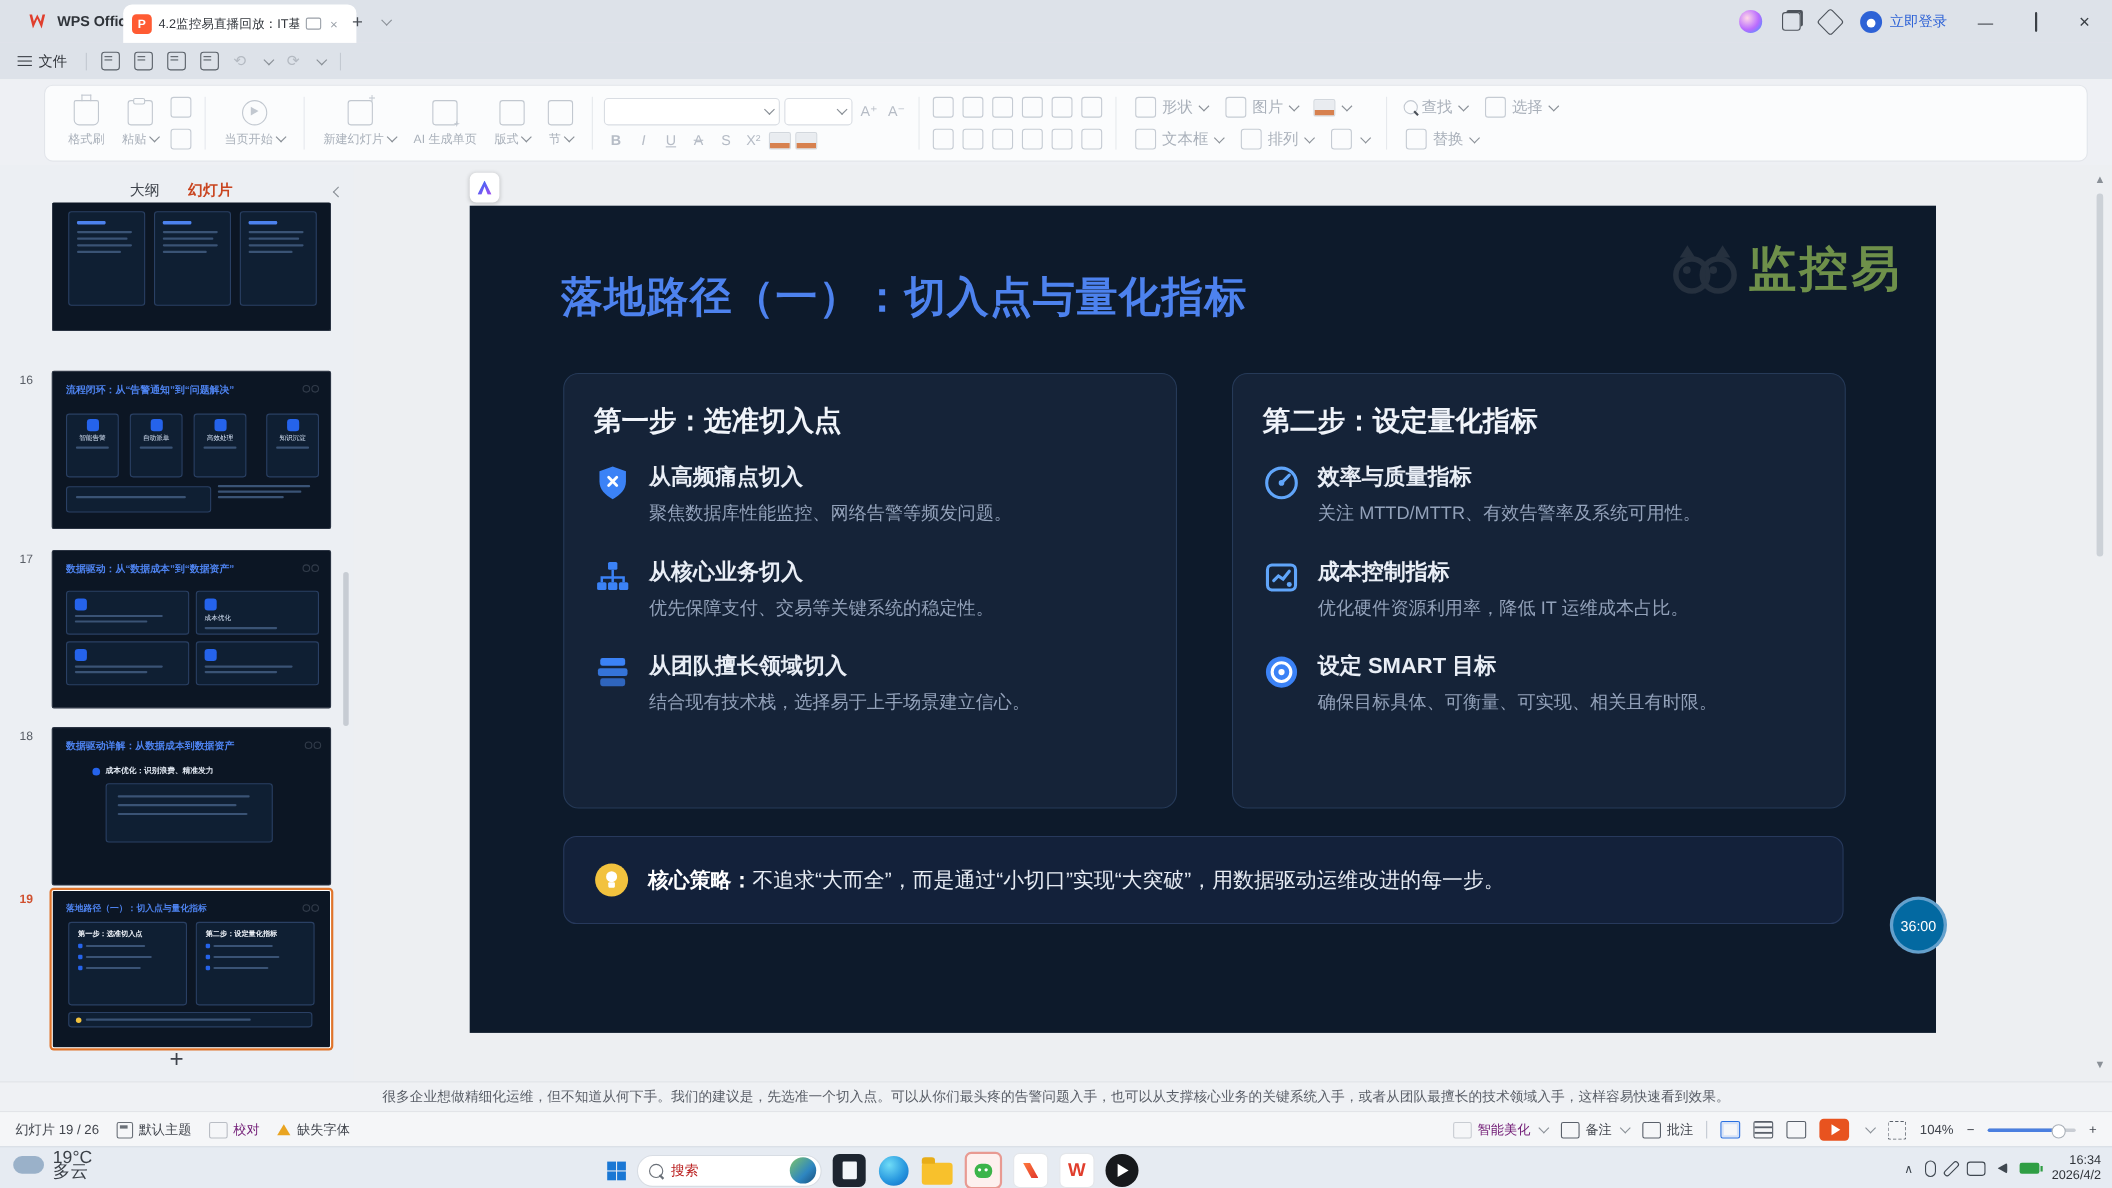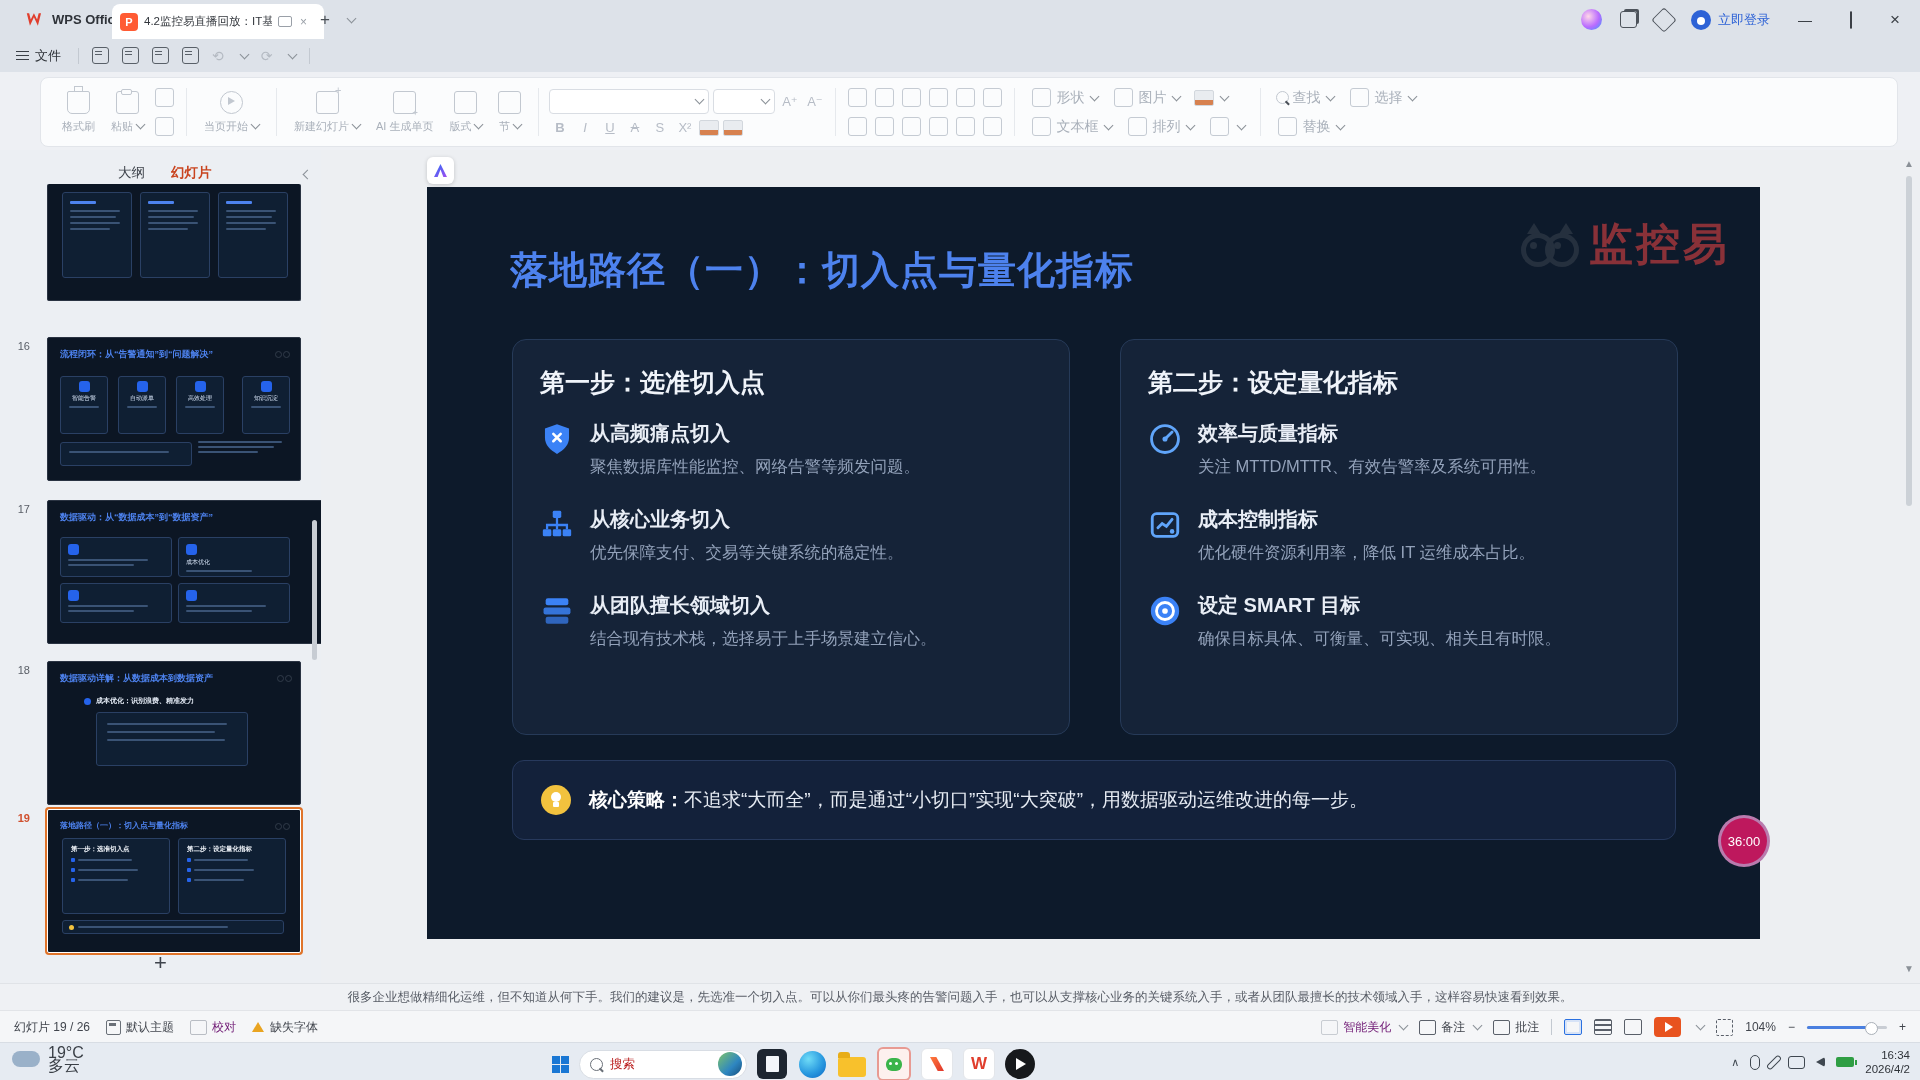--- a/index.html
+++ b/index.html
@@ -97,35 +97,35 @@
   .aifloat .ai-a{width:13px;height:13px;}
   #slide{left:106px;top:37px;width:1333px;height:752px;background:#0d1a2b;}
   .s-title{left:83px;top:58px;font-size:38px;font-weight:bold;color:#4d82ee;letter-spacing:1px;}
   .brand{right:30px;top:28px;gap:10px;opacity:.55;}
   .owl{width:58px;height:44px;position:relative;}
   .owl i{position:absolute;width:24px;height:24px;border:5px solid #39424e;border-radius:50%;top:10px;}
   .owl i::after{content:"";position:absolute;width:7px;height:7px;background:#39424e;border-radius:50%;left:4px;top:4px;}
   .owl i.l{left:0;}.owl i.r{right:0;}
   .owl::before,.owl::after{content:"";position:absolute;top:0;border-left:7px solid transparent;border-right:7px solid transparent;border-bottom:11px solid #39424e;}
   .owl::before{left:6px;}.owl::after{right:6px;}
-  .brandname{font-size:44px;font-weight:bold;color:#ef4444;letter-spacing:3px;}
+  .brandname{font-size:44px;font-weight:bold;color:#bef264;letter-spacing:3px;}
   .card{position:absolute;top:152px;width:556px;height:394px;background:#152338;border:1px solid #263a58;border-radius:14px;}
   .card.c1{left:85px;}.card.c2{left:693px;}
   .c-head{position:absolute;left:27px;top:26px;font-size:25px;font-weight:bold;color:#f0f4fa;}
   .item{position:absolute;left:27px;display:flex;gap:16px;width:500px;}
   .it-icon{width:34px;height:34px;flex:none;margin-top:2px;}
   .it-title{font-size:20px;font-weight:bold;color:#e9eef6;}
   .it-desc{font-size:16.5px;color:#93a2ba;margin-top:9px;}
   .strategy{left:85px;top:573px;width:1164px;height:80px;background:#13213a;border:1px solid #27395c;border-radius:12px;display:flex;align-items:center;padding:0 28px;gap:18px;box-sizing:border-box;}
   .bulb{width:30px;height:30px;border-radius:50%;background:#f2c23e;flex:none;position:relative;}
   .bulb::after{content:"";position:absolute;left:10px;top:7px;width:10px;height:10px;background:#fff;border-radius:50%;}
   .bulb::before{content:"";position:absolute;left:12px;top:17px;width:6px;height:5px;background:#fff;border-radius:1px;}
   .strat-txt{font-size:19px;color:#e6ebf3;white-space:nowrap;}
   .strat-txt b{color:#fff;}
-  .timer{left:1397px;top:665px;width:46px;height:46px;border-radius:50%;background:#be185d;border:3px solid rgba(180,205,240,.55);color:#fff;font-size:13px;display:flex;align-items:center;justify-content:center;}
+  .timer{left:1397px;top:665px;width:46px;height:46px;border-radius:50%;background:#0369a1;border:3px solid rgba(180,205,240,.55);color:#fff;font-size:13px;display:flex;align-items:center;justify-content:center;}
   .vscroll{left:1583px;top:8px;width:10px;height:816px;}
   .vscroll .thumbbar{position:absolute;left:2px;top:18px;width:6px;height:330px;background:#ccd1d7;border-radius:3px;}
   .scr-ar{position:absolute;left:0px;font-size:10px;color:#8a9097;}
   
   #notesbar{left:0;top:983px;width:1920px;height:27px;background:#eff1f4;border-top:1px solid #e0e3e7;display:flex;align-items:center;justify-content:center;font-size:12.5px;color:#585d66;}
   #statusbar{left:0;top:1010px;width:1920px;height:32px;background:#f5f6f8;border-top:1px solid #e2e4e8;font-size:12px;color:#41454d;}
   .sb-l{left:14px;top:0;height:32px;gap:16px;}
   .sb-r{right:14px;top:0;height:32px;gap:12px;}
   .theme-ic{width:13px;height:13px;border:1.3px solid #6a7078;border-radius:2px;position:relative;}
   .theme-ic::after{content:"";position:absolute;left:2px;top:2px;width:7px;height:3px;background:#6a7078;}
@@ -490,21 +490,21 @@
           <div class="bar" style="width:100px;margin:8px 0 0 8px;"></div>
         </div>
       <div style="position:absolute;left:150px;top:100px;width:88px;">
           <div class="bar" style="width:84px;margin:3px 0;"></div>
           <div class="bar" style="width:76px;margin:3px 0;"></div>
           <div class="bar" style="width:60px;margin:3px 0;"></div>
         </div>
     </div>
 
     <span class="pnum" style="left:8px;top:353px;">17</span>
-    <div class="thumb" style="top:350px;padding-left:48px;">
+    <div class="thumb" style="top:350px;">
       <div class="wm2"><i></i><i></i></div>
       <div class="tt">数据驱动：从“数据成本”到“数据资产”</div>
       <div class="mcard" style="left:12px;top:36px;width:110px;height:38px;">
           <div class="micon" style="margin:6px 0 0 7px;"></div>
           <div class="bar" style="width:80px;margin:4px 7px 0;"></div>
           <div class="bar" style="width:66px;margin:3px 7px;"></div>
         </div>
       <div class="mcard" style="left:130px;top:36px;width:110px;height:38px;">
           <div class="micon" style="margin:6px 0 0 7px;"></div>
           <div class="mlabel" style="text-align:left;margin:3px 7px 0;">成本优化</div>

